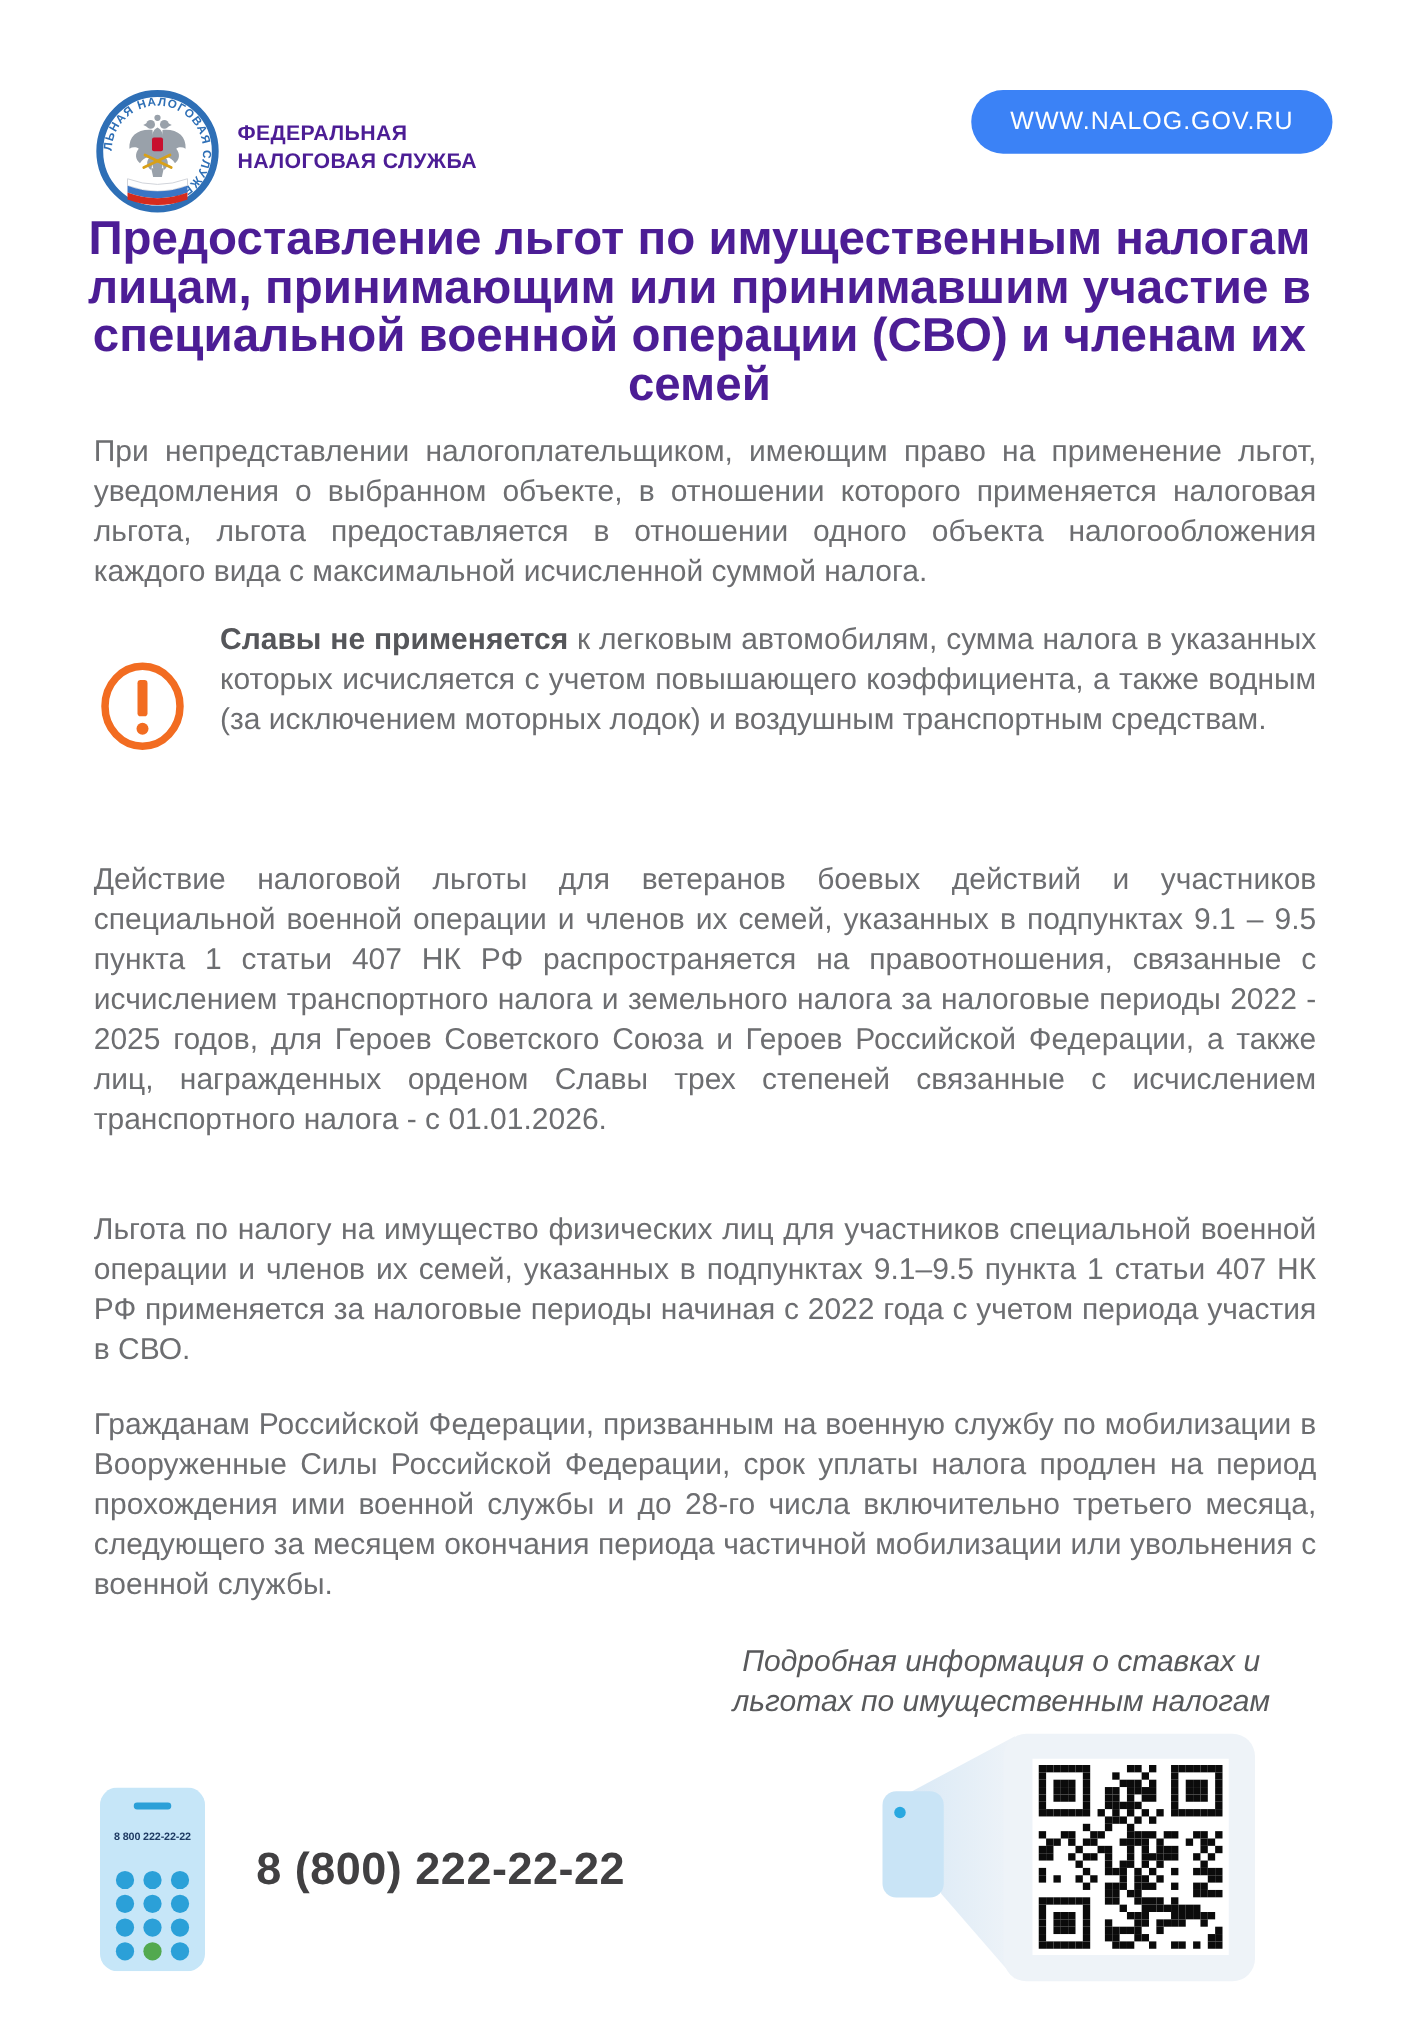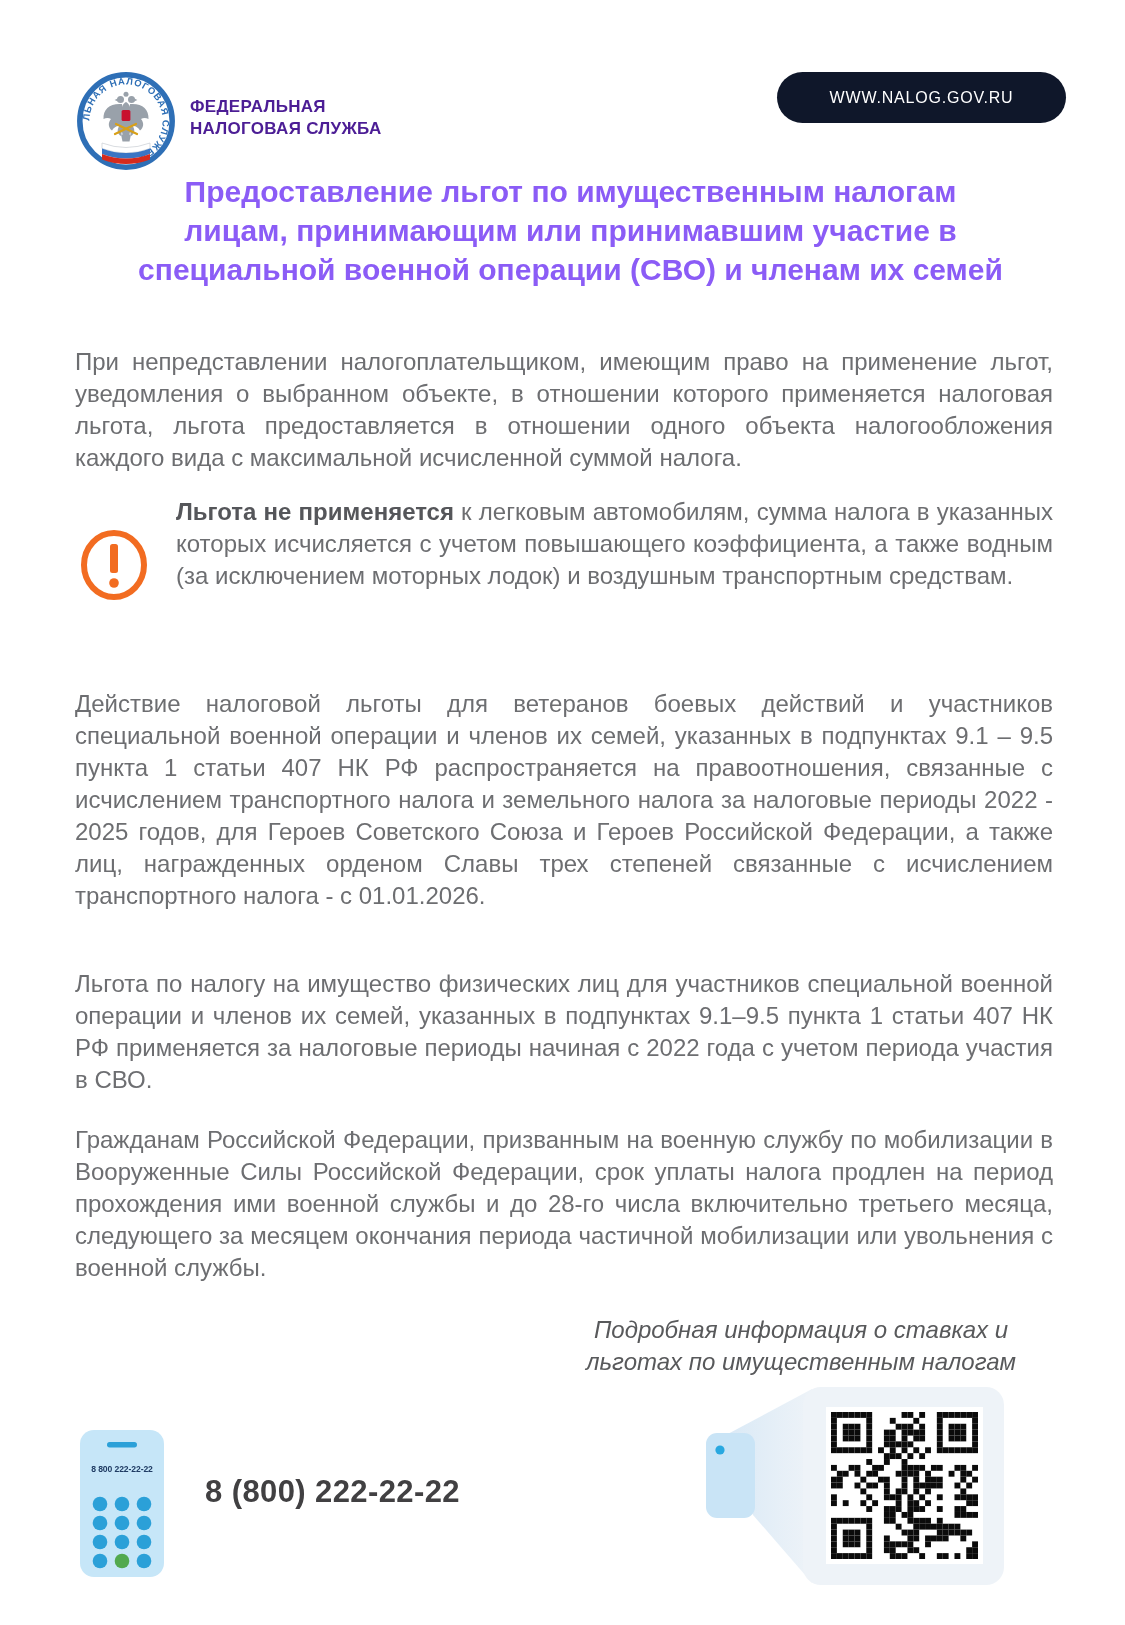--- a/index.html
+++ b/index.html
@@ -8,28 +8,28 @@
     font-family:"Liberation Sans",sans-serif;overflow:hidden;
   }
   
   .emblem{position:absolute;left:76px;top:70px;width:100px;height:102px;}
   .org-name{
     position:absolute;left:190px;top:96px;font-size:17px;font-weight:bold;
     color:#4c1d95;line-height:21.5px;letter-spacing:0.3px;
   }
   .site-pill{
     position:absolute;left:777px;top:72px;width:289px;height:51px;
-    background:#0f172a;border-radius:26px;display:flex;align-items:center;
-    justify-content:center;color:#ffffff;font-size:16px;letter-spacing:0.8px;
+    background:#3b82f6;border-radius:26px;display:flex;align-items:center;
+    justify-content:center;color:#ffffff;font-size:20px;letter-spacing:0.8px;
     border:none;cursor:pointer;font-family:"Liberation Sans",sans-serif;
   }
   
   .title{
-    position:absolute;left:63px;width:1015px;top:172px;text-align:center;
-    font-weight:bold;font-size:30px;line-height:39px;color:#8b5cf6;
+    position:absolute;left:52px;width:1015px;top:172px;text-align:center;
+    font-weight:bold;font-size:38px;line-height:39px;color:#4c1d95;
   }
   
   .para{
     position:absolute;left:75px;width:978px;font-size:24px;line-height:32px;
     color:#6D6E71;text-align:justify;margin:0;
   }
   .p1{top:326px;margin-top:20px;}
   .p2{top:688px;}
   .p3{top:968px;}
   .p4{top:1124px;}
@@ -41,21 +41,21 @@
   .warning-bold{font-weight:bold;color:#55565A;}
   
   .qr-caption{
     position:absolute;left:558px;top:1314px;width:486px;text-align:center;
     font-style:italic;font-size:24px;line-height:32px;color:#58595B;
   }
   .qr-group{position:absolute;left:700px;top:1383px;width:310px;height:205px;}
   
   .phone-icon{position:absolute;left:80px;top:1430px;width:84px;height:147px;}
   .phone-number{
-    position:absolute;left:205px;top:1474px;font-size:31px;font-weight:bold;
+    position:absolute;left:205px;top:1474px;font-size:36px;font-weight:bold;
     color:#414042;letter-spacing:0.4px;
   }
   .phone-desc{
     position:absolute;left:206px;top:1521px;font-size:20.5px;line-height:28px;
     color:#58595B;
   }
 </style>
 </head>
 <body>
 
@@ -103,21 +103,21 @@
     <div>специальной военной операции (СВО) и членам их семей</div>
   </div>
 
   <p class="para p1">При непредставлении налогоплательщиком, имеющим право на применение льгот, уведомления о выбранном объекте, в отношении которого применяется налоговая льгота, льгота предоставляется в отношении одного объекта налогообложения каждого вида с максимальной исчисленной суммой налога.</p>
 
   <svg class="warning-icon" viewBox="0 0 70 74">
     <ellipse cx="35" cy="37" rx="30" ry="32" fill="none" stroke="#F26C21" stroke-width="6"></ellipse>
     <rect x="31" y="16" width="8" height="29" rx="2.5" fill="#F26C21"></rect>
     <circle cx="35" cy="55" r="4.8" fill="#F26C21"></circle>
   </svg>
-  <p class="warning-text"><span class="warning-bold">Льгота не применяется</span><span> к легковым автомобилям, сумма налога в указанных которых исчисляется с учетом повышающего коэффициента, а также водным (за исключением моторных лодок) и воздушным транспортным средствам.</span></p>
+  <p class="warning-text"><span class="warning-bold">Славы не применяется</span><span> к легковым автомобилям, сумма налога в указанных которых исчисляется с учетом повышающего коэффициента, а также водным (за исключением моторных лодок) и воздушным транспортным средствам.</span></p>
 
   <p class="para p2">Действие налоговой льготы для ветеранов боевых действий и участников специальной военной операции и членов их семей, указанных в подпунктах 9.1 – 9.5 пункта 1 статьи 407 НК РФ распространяется на правоотношения, связанные с исчислением транспортного налога и земельного налога за налоговые периоды 2022 - 2025 годов, для Героев Советского Союза и Героев Российской Федерации, а также лиц, награжденных орденом Славы трех степеней связанные с исчислением транспортного налога - с 01.01.2026.</p>
   <p class="para p3">Льгота по налогу на имущество физических лиц для участников специальной военной операции и членов их семей, указанных в подпунктах 9.1–9.5 пункта 1 статьи 407 НК РФ применяется за налоговые периоды начиная с 2022 года с учетом периода участия в СВО.</p>
   <p class="para p4">Гражданам Российской Федерации, призванным на военную службу по мобилизации в Вооруженные Силы Российской Федерации, срок уплаты налога продлен на период прохождения ими военной службы и до 28-го числа включительно третьего месяца, следующего за месяцем окончания периода частичной мобилизации или увольнения с военной службы.</p>
 
   <div class="qr-caption">
     <div>Подробная информация о ставках и</div>
     <div>льготах по имущественным налогам</div>
   </div>
 

